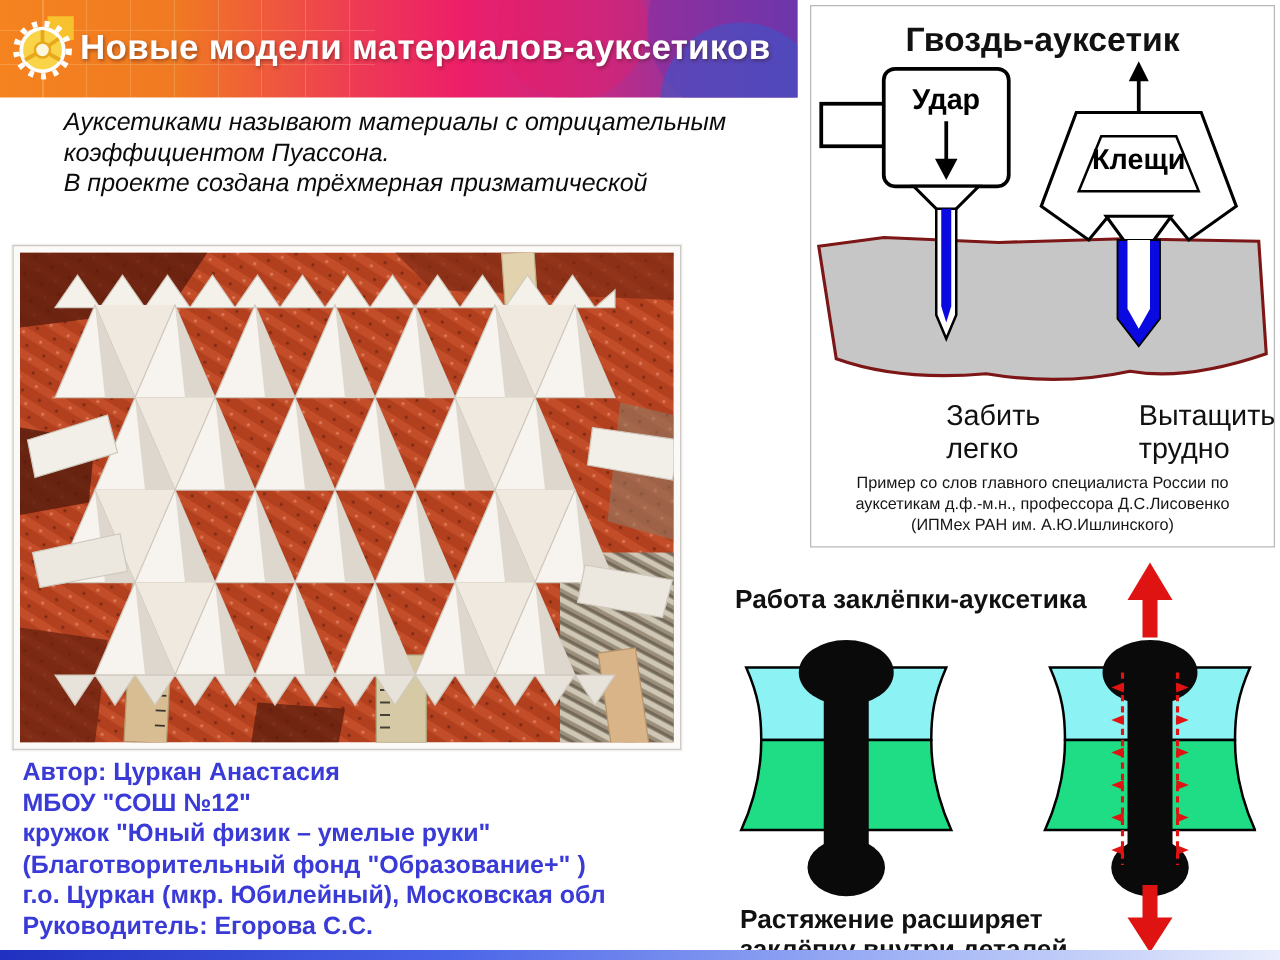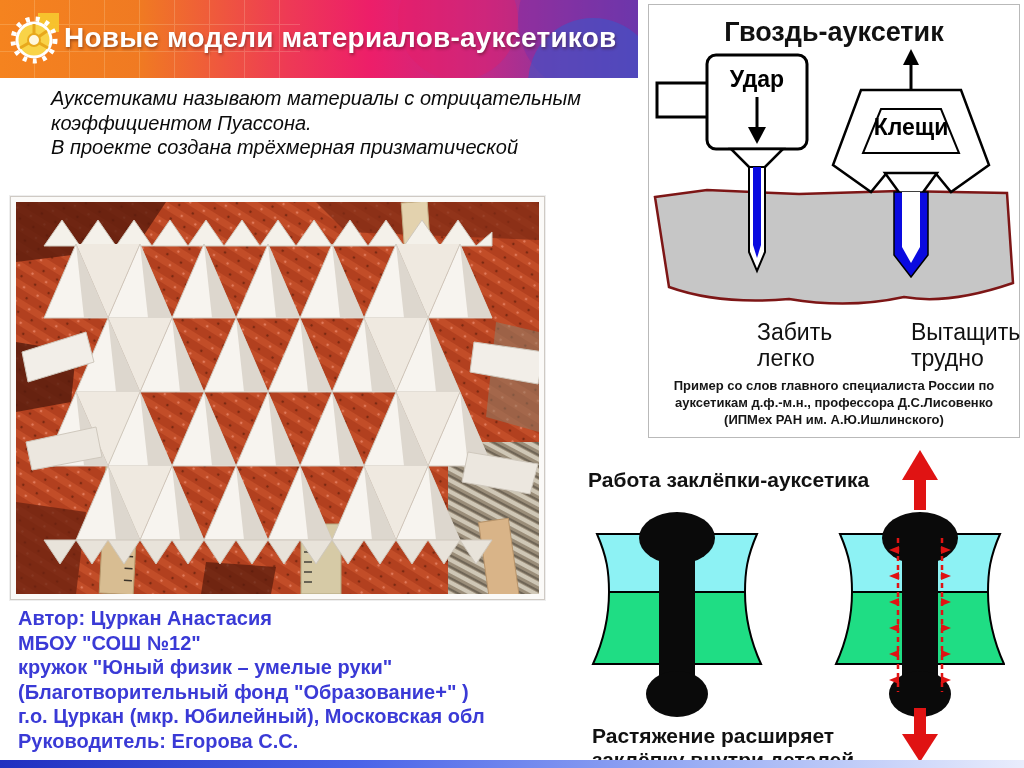--- a/index.html
+++ b/index.html
@@ -30,21 +30,21 @@
   
   .author{position:absolute;left:18px;top:606px;width:560px;color:#3a3ad6;font-size:20px;line-height:24.6px;font-weight:bold;}
   
   .panel{position:absolute;left:648px;top:4px;width:370px;height:432px;background:#fff;
     border:1px solid #b9b9b9;}
   .panel-title{position:absolute;left:0;top:12px;width:100%;text-align:center;font-size:27px;
     font-weight:bold;color:#111;}
   .nail-labels span{position:absolute;text-align:center;font-size:23px;font-weight:normal;
     line-height:26px;color:#111;}
   .footnote{position:absolute;left:8px;top:372px;width:354px;text-align:center;font-size:13px;
-    font-weight:bold;line-height:17px;color:#161616;}
+    font-weight:normal;line-height:17px;color:#161616;}
   
   .rivet-title{position:absolute;left:588px;top:468px;width:330px;font-size:21px;font-weight:bold;color:#111;}
   .rivet-caption{position:absolute;left:592px;top:706px;width:330px;font-size:21px;font-weight:bold;
     line-height:24px;color:#111;margin-top:18px;}
   
   .footer-bar{position:absolute;left:0;top:760px;width:1024px;height:8px;
     background:linear-gradient(90deg,#2030c0 0%,#4a64e8 35%,#9fb2f5 70%,#e9edfc 100%);}
   svg{display:block;}
 </style>
 </head>

